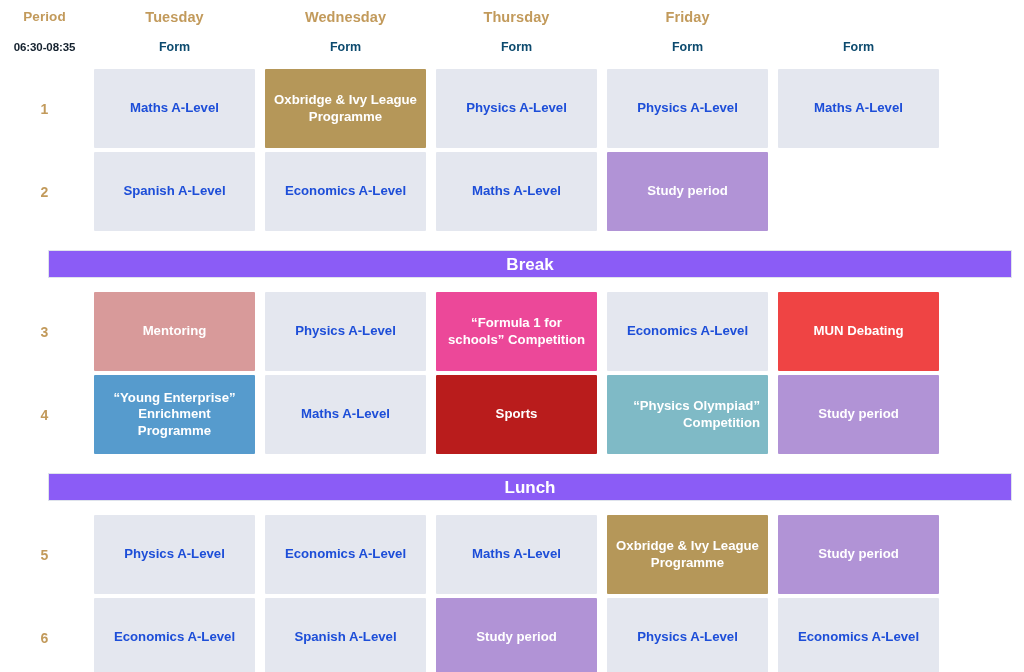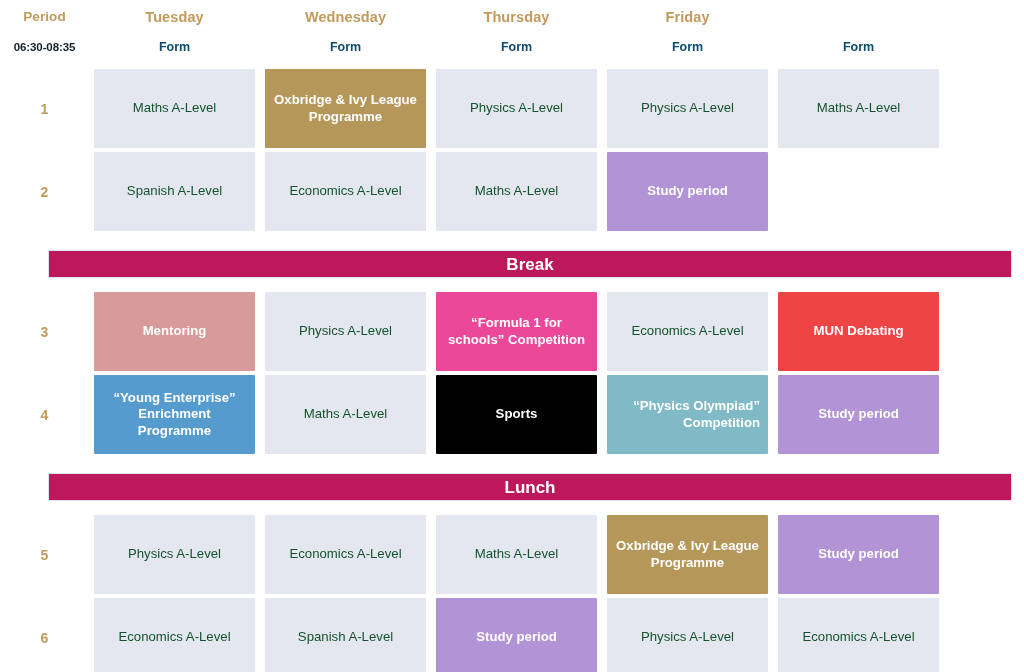--- a/index.html
+++ b/index.html
@@ -95,44 +95,44 @@
   }
   .cell {
     height: 100%;
     width: 100%;
     box-sizing: border-box;
     display: flex;
     align-items: center;
     justify-content: center;
     text-align: center;
     font-size: 13.2px;
-    font-weight: 400;
+    font-weight: 700;
     line-height: 1.23;
     padding: 4px 8px;
     background: #e4e7ef;
-    color: #14532d;
+    color: #1d4ed8;
     border-radius: 1px;
   }
   .cell.light-text {
     color: #ffffff;
     font-weight: 600;
   }
   .cell .txt { display: block; }
 
   
   .row-gap { height: 4px; width: 1024px; }
 
   
   .banner-outer {
     padding: 0 12px;
     box-sizing: border-box;
     width: 1024px;
   }
   .banner {
-    background: #be185d;
+    background: #8b5cf6;
     color: #ffffff;
     text-align: center;
     font-size: 17px;
     font-weight: 700;
     height: 28px;
     line-height: 28px;
     border: 1px solid #dfe3ec;
     box-sizing: border-box;
     margin-left: 36px;
   }
@@ -264,21 +264,21 @@
           <div class="cell light-text" style="background: rgb(86, 155, 205);">
             <span class="txt">“Young Enterprise” Enrichment Programme</span>
           </div>
         </div>
         <div class="cell-wrap">
           <div class="cell" style="background: rgb(228, 231, 239);">
             <span class="txt">Maths A-Level</span>
           </div>
         </div>
         <div class="cell-wrap">
-          <div class="cell light-text" style="background: #000000;">
+          <div class="cell light-text" style="background: #b91c1c;">
             <span class="txt">Sports</span>
           </div>
         </div>
         <div class="cell-wrap">
           <div class="cell light-text" style="background: rgb(127, 186, 198); text-align: right;">
             <span class="txt">“Physics Olympiad” Competition</span>
           </div>
         </div>
         <div class="cell-wrap">
           <div class="cell light-text" style="background: rgb(177, 147, 214);">

